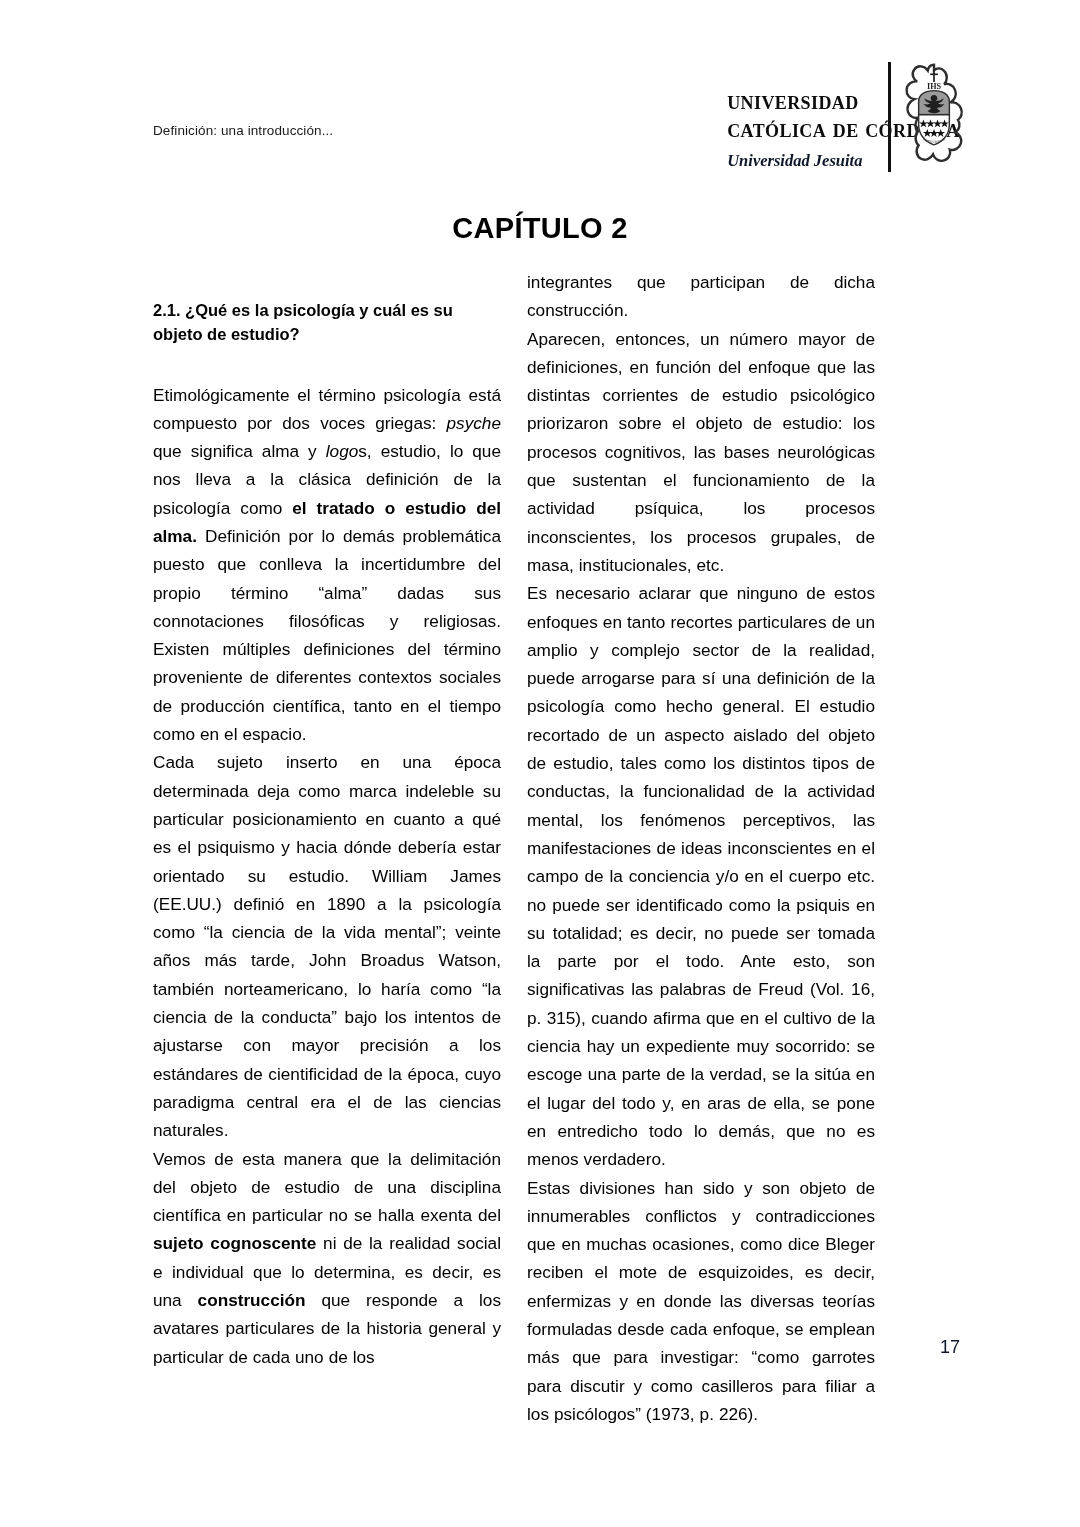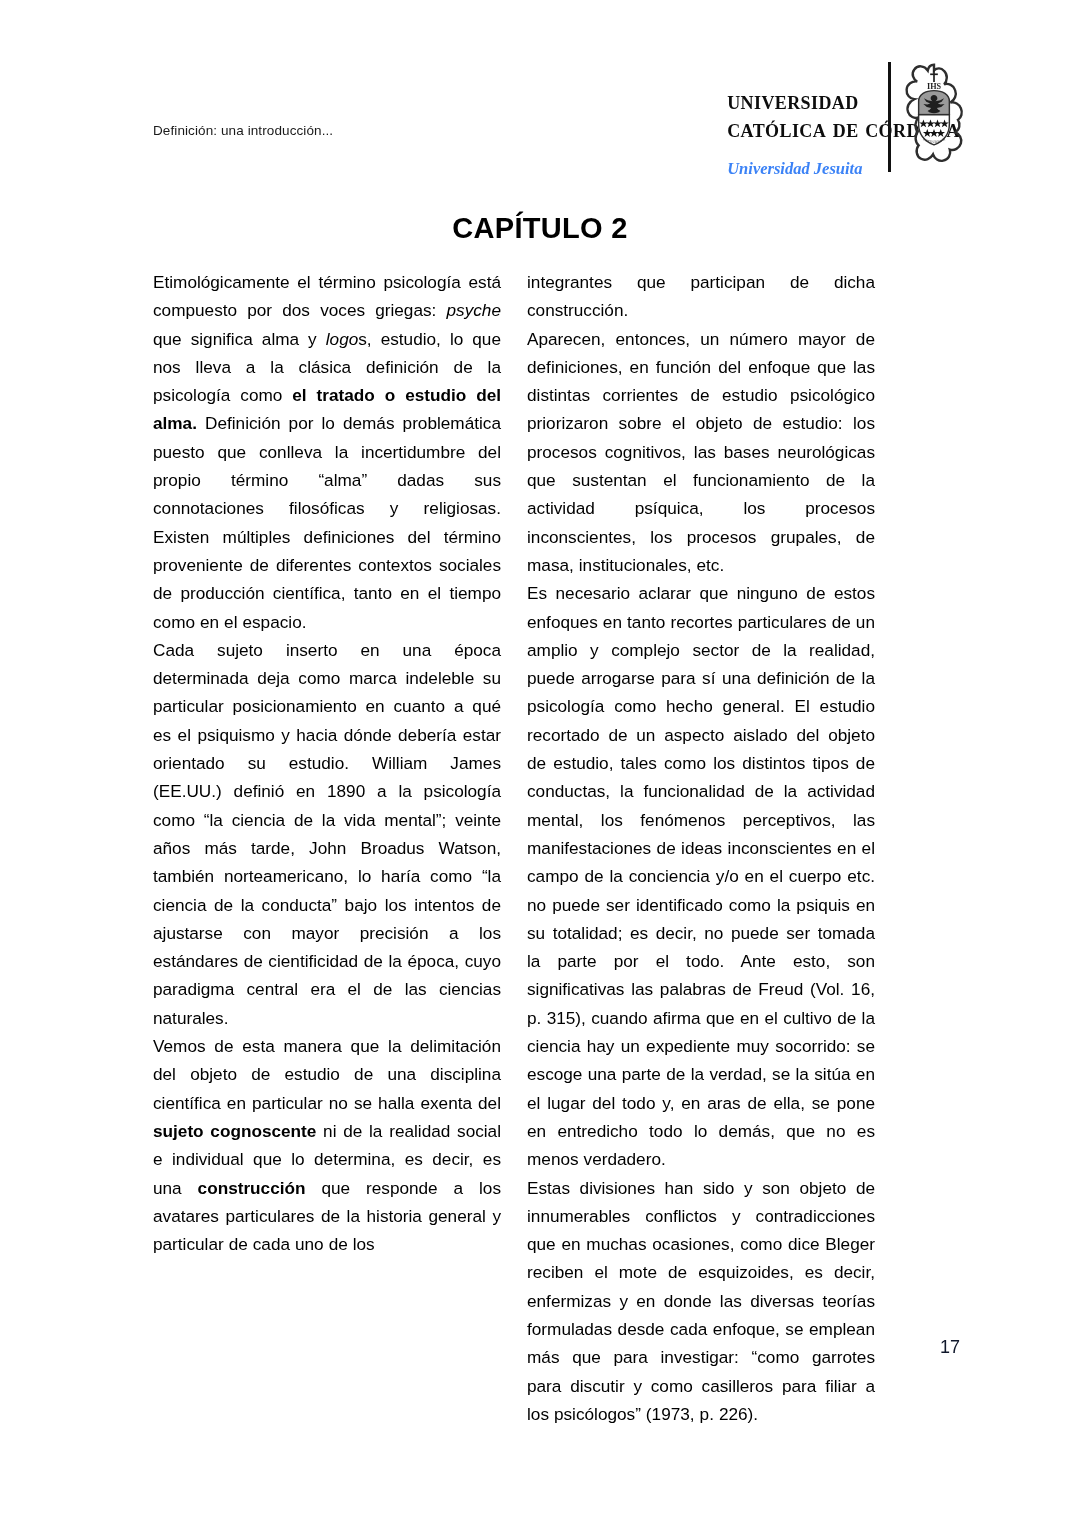--- a/index.html
+++ b/index.html
@@ -66,22 +66,22 @@
   .brand-line2 {
     font-size: 25px;
     letter-spacing: 0.4px;
     margin-top: 3px;
   }
   .brand-sub {
     font-family: "Liberation Serif", serif;
     font-style: italic;
     font-weight: bold;
     font-size: 16.5px;
-    margin-top: 20px;
-    color: #3b82f6;
+    margin-top: 12px;
+    color: #0f172a;
     white-space: nowrap;
   }
 
   .brand-rule {
     position: absolute;
     left: 888px;
     top: 62px;
     width: 3px;
     height: 110px;
     background: #111111;
@@ -146,21 +146,21 @@
 
   p.body {
     font-size: 17.2px;
     line-height: 1.645;
     text-align: justify;
     text-align-last: left;
     margin: 0;
     hyphens: manual;
     word-spacing: 0.2px;
   }
-  p.body.first { }
+  p.body.first { margin-top: 34px; }
 
   
   .folio {
     position: absolute;
     right: 120px;
     top: 1337px;
     font-size: 18px;
     color: #0f172a;
   }
 </style>
@@ -257,20 +257,21 @@
     </div>
   </div>
 
   <div class="chapter-title">CAPÍTULO 2</div>
 
   <div class="columns">
 
     <div class="col col-left">
 
 
+      <h3 class="subsec-title">2.1. ¿Qué es la psicología y cuál es su objeto de estudio?</h3>
 
       <p class="body first"><span>Etimológicamente el término psicología está compuesto por dos voces griegas: </span><i>psyche</i><span> que significa alma y </span><i>logo</i><span>s, estudio, lo que nos lleva a la clásica definición de la psicología como </span><b>el tratado o estudio del alma.</b><span> Definición por lo demás problemática puesto que conlleva la incertidumbre del propio término “alma” dadas sus connotaciones filosóficas y religiosas. Existen múltiples definiciones del término proveniente de diferentes contextos sociales de producción científica, tanto en el tiempo como en el espacio.</span></p>
 
       <p class="body">Cada sujeto inserto en una época determinada deja como marca indeleble su particular posicionamiento en cuanto a qué es el psiquismo y hacia dónde debería estar orientado su estudio. William James (EE.UU.) definió en 1890 a la psicología como “la ciencia de la vida mental”; veinte años más tarde, John Broadus Watson, también norteamericano, lo haría como “la ciencia de la conducta” bajo los intentos de ajustarse con mayor precisión a los estándares de cientificidad de la época, cuyo paradigma central era el de las ciencias naturales.</p>
 
       <p class="body"><span>Vemos de esta manera que la delimitación del objeto de estudio de una disciplina científica en particular no se halla exenta del </span><b>sujeto cognoscente</b><span> ni de la realidad social e individual que lo determina, es decir, es una </span><b>construcción</b><span> que responde a los avatares particulares de la historia general y particular de cada uno de los</span></p>
     </div>
 
     <div class="col col-right">
       <p class="body">integrantes que participan de dicha construcción.</p>

